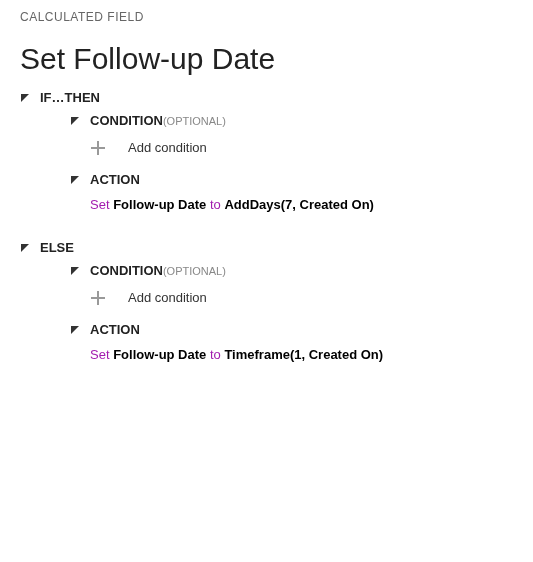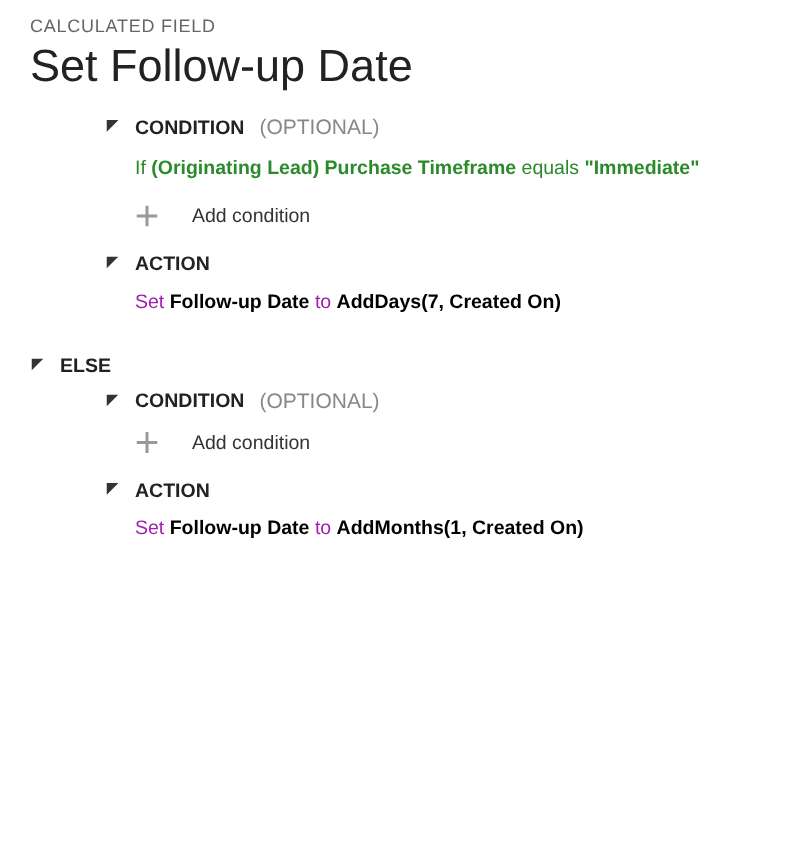--- a/index.html
+++ b/index.html
@@ -7,21 +7,21 @@
     font-family: "Segoe UI", Arial, sans-serif;
     background: #fff;
     color: #333;
     padding: 10px 20px;
     width: 533px;
   }
   .eyebrow {
     font-size: 12px;
     color: #666;
     letter-spacing: 0.5px;
-    margin-bottom: 4px;
+    margin-bottom: 18px;
   }
   h1 {
     font-size: 30px;
     font-weight: 300;
     color: #222;
     margin-bottom: 10px;
   }
   .section {
     margin-bottom: 14px;
   }
@@ -40,39 +40,37 @@
     flex-shrink: 0;
     cursor: pointer;
   }
   .caret svg { display: block; }
   .label-black {
     font-size: 13px;
     font-weight: 700;
     color: #222;
   }
   .label-grey {
-    font-size: 14px;
+    font-size: 11px;
     font-weight: 400;
     color: #888;
-    margin-left: 10px;
   }
   .indent-1 { padding-left: 20px; }
   .indent-2 { padding-left: 50px; }
   .cond-line {
     font-size: 13px;
     padding: 6px 0;
     line-height: 1.5;
   }
   .green-normal { color: #2b8a2b; font-weight: 400; }
   .green-bold { color: #2b8a2b; font-weight: 700; }
   .blue-normal { color: #a21caf; font-weight: 400; }
   .blue-bold { color: #000000; font-weight: 700; }
   .add-row {
     display: flex;
-    align-items: center;
     padding: 8px 0 12px 0;
   }
   .plus-icon {
     width: 16px;
     height: 16px;
     display: inline-flex;
     align-items: center;
     justify-content: center;
     color: #888;
     margin-right: 22px;
@@ -89,39 +87,41 @@
     padding: 6px 0 10px 0;
   }
 </style>
 </head>
 <body>
 
 <div class="eyebrow">CALCULATED FIELD</div>
 <h1>Set Follow-up Date</h1>
 
 <div class="section">
+  <div class="row">
+    <span class="caret">
+      <svg width="8" height="8" viewBox="0 0 8 8">
+          <path d="M0 0 L8 0 L0 8 Z" fill="#333"></path>
+        </svg>
+    </span>
+    <span class="label-black">IF…THEN</span>
+  </div>
 
   <div class="indent-2">
     <div class="row">
       <span class="caret">
         <svg width="8" height="8" viewBox="0 0 8 8">
             <path d="M0 0 L8 0 L0 8 Z" fill="#333"></path>
           </svg>
       </span>
       <span class="label-black">CONDITION</span>
       <span class="label-grey">(OPTIONAL)</span>
     </div>
 
     <div class="indent-1">
-      <div class="cond-line">
-        <span class="green-normal">If</span>
-        <span class="green-bold">(Originating Lead) Purchase Timeframe</span>
-        <span class="green-normal">equals</span>
-        <span class="green-bold">"Immediate"</span>
-      </div>
       <div class="add-row">
         <span class="plus-icon">
           <svg width="14" height="14" viewBox="0 0 14 14">
               <path d="M6 0h2v6h6v2H8v6H6V8H0V6h6z" fill="#999"></path>
             </svg>
         </span>
         <span class="add-text">Add condition</span>
       </div>
     </div>
   </div>
@@ -185,17 +185,17 @@
             <path d="M0 0 L8 0 L0 8 Z" fill="#333"></path>
           </svg>
       </span>
       <span class="label-black">ACTION</span>
     </div>
     <div class="indent-1">
       <div class="action-line">
         <span class="blue-normal">Set</span>
         <span class="blue-bold">Follow-up Date</span>
         <span class="blue-normal">to</span>
-        <span class="blue-bold">AddMonths(1, Created On)</span>
+        <span class="blue-bold">Timeframe(1, Created On)</span>
       </div>
     </div>
   </div>
 </div>
 
 </body></html>

